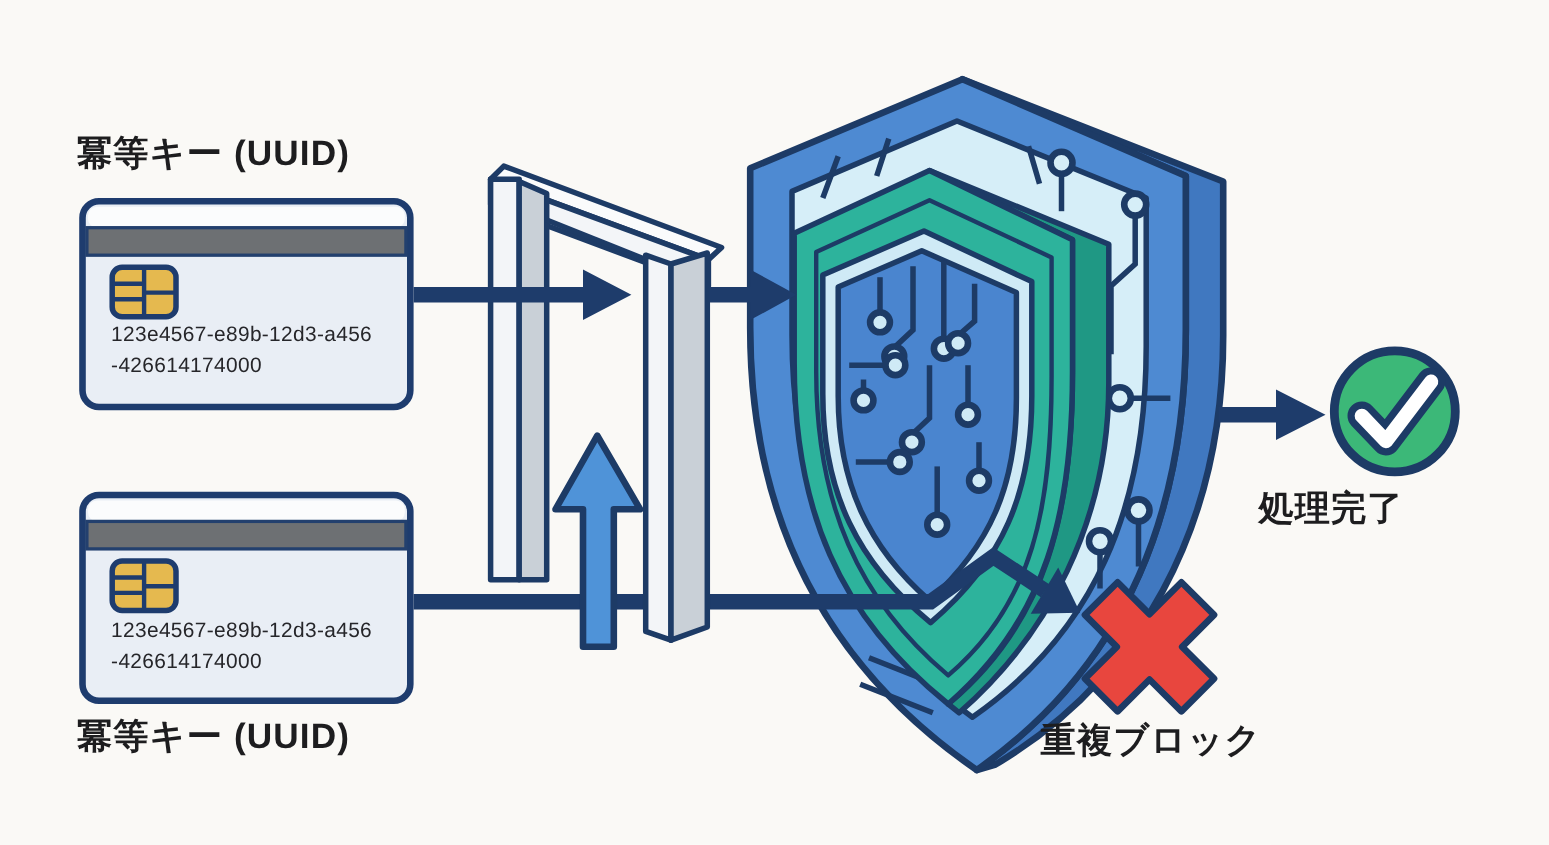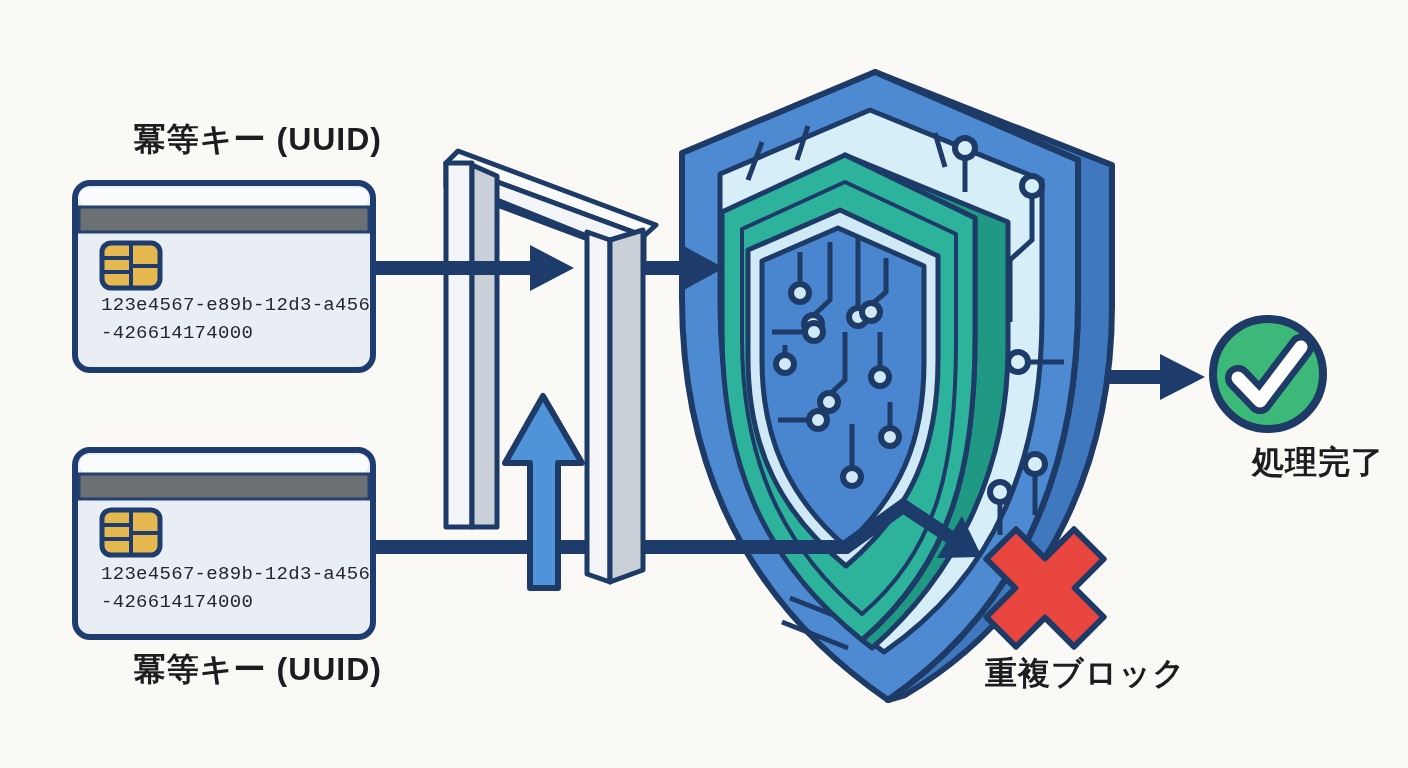--- a/index.html
+++ b/index.html
@@ -11,30 +11,29 @@
     font-family:"Liberation Sans","DejaVu Sans",sans-serif;
   }
   .stage svg{position:absolute;left:0;top:0;}
   .lbl{
     position:absolute;
     color:#1d1d1f;
     font-weight:bold;
     font-size:32px;
     letter-spacing:1px;
     white-space:nowrap;
-    text-align:right;
+    text-align:left;
   }
   .uuid{
     position:absolute;
     color:#26262a;
     font-size:19px;
     letter-spacing:0.3px;
     white-space:nowrap;
     font-weight:500;
-    font-family:Liberation Mono, monospace;
   }
 </style>
 </head>
 <body>
 
 <div class="stage">
 
 <svg width="1408" height="768" viewBox="0 0 1408 768">
 
   <g>

